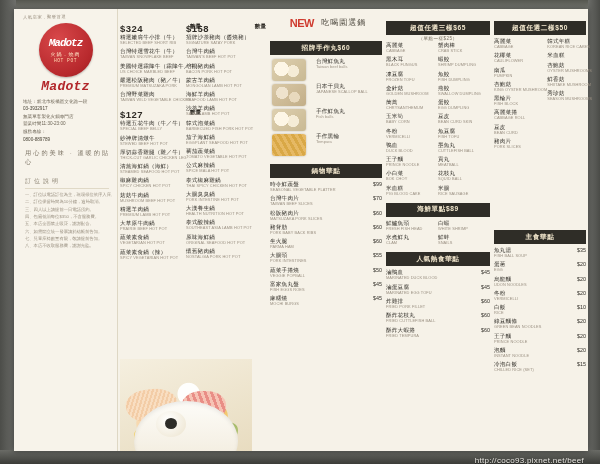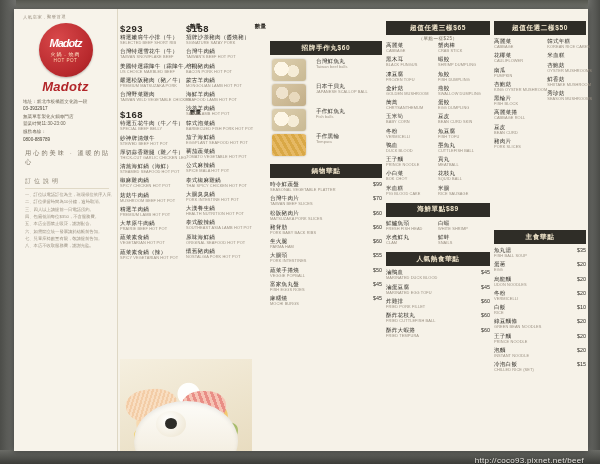--- a/index.html
+++ b/index.html
@@ -35,21 +35,21 @@
   .brand {
     position:absolute; left:0; top:0; width:104px; height:442px;
     background:#f7f3ea;
     border-right:1px solid #ded7c4;
     padding:4px 5px;
   }
   .brand-topnote {
     font-size:4.4px; color:#9d9384; letter-spacing:.4px; line-height:1.5;
     transform:rotate(-1deg); margin:1px 0 2px 4px;
   }
-  .logo-wrap { margin:2px auto 1px; width:92px; text-align:center; }
+  .logo-wrap { margin:2px auto 1px; width:92px; text-align:center;font-family:Liberation Mono, monospace; }
   .logo-circle {
     width:54px; height:54px; border-radius:50%;
     background:radial-gradient(circle at 35% 30%, #d8484a, #b7282c 70%, #8d1c20);
     margin:0 auto; position:relative;
     box-shadow:0 1px 2px rgba(0,0,0,.25);
   }
   .logo-circle .lg1 { position:absolute; left:0; right:0; top:14px;
     font-size:11px; color:#fff; font-weight:bold; letter-spacing:-1px; font-style:italic;}
   .logo-circle .lg2 { position:absolute; left:0; right:0; top:28px;
     font-size:5px; color:#ffe9c9; letter-spacing:1px;}
@@ -184,26 +184,30 @@
         <div>二、訂位保留時間為10分鐘，逾時取消。</div>
         <div>三、四人以上請提前一日電話預約。</div>
         <div>四、包廂低消每位$350，不含服務費。</div>
         <div>五、本店全面禁止吸菸，謝謝配合。</div>
         <div>六、如需開立統一發票請於結帳前告知。</div>
         <div>七、兒童座椅數量有限，敬請提前告知。</div>
         <div>八、本店不收取服務費，謝謝光臨。</div>
       </div>
     </div>
 
+    <div class="new-head">
+      <span class="nw">NEW</span>
+      <span class="nw2">吃喝園選鍋</span>
+    </div>
 
     <div class="col" id="colA">
       <table class="items">
         <tbody>
             <tr class="hdr-row">
-          <td><span class="sec-price">$293</span></td>
+          <td><span class="sec-price">$324</span></td>
           <td style="text-align:right"><span class="sec-qty">數量</span></td>
         </tr>
         <tr>
               <td colspan="2">
           <div class="itm">
             <div class="zh">精選嫩肩牛小排（牛）</div>
             <div class="en">SELECTED BEEF SHORT RIB</div>
                 </div>
           <div class="itm">
             <div class="zh">台灣特選雪花牛（牛）</div>
@@ -217,21 +221,21 @@
             <div class="zh">嚴選松阪豬肉（豬／牛）</div>
             <div class="en">PREMIUM MATSUZAKA PORK</div>
                 </div>
           <div class="itm">
             <div class="zh">台灣野菜雞肉</div>
             <div class="en">TAIWAN WILD VEGETABLE CHICKEN</div>
                 </div>
         </td>
             </tr>
         <tr class="hdr-row">
-          <td style="padding-top:4px"><span class="sec-price">$168</span></td>
+          <td style="padding-top:4px"><span class="sec-price">$127</span></td>
           <td style="text-align:right;padding-top:4px"><span class="sec-qty">數量</span></td>
         </tr>
         <tr>
               <td colspan="2">
           <div class="itm">
             <div class="zh">特選五花牛肉（牛／牛）</div>
             <div class="en">SPECIAL BEEF BELLY</div>
                 </div>
           <div class="itm">
             <div class="zh">紗神牌清燉牛</div>

